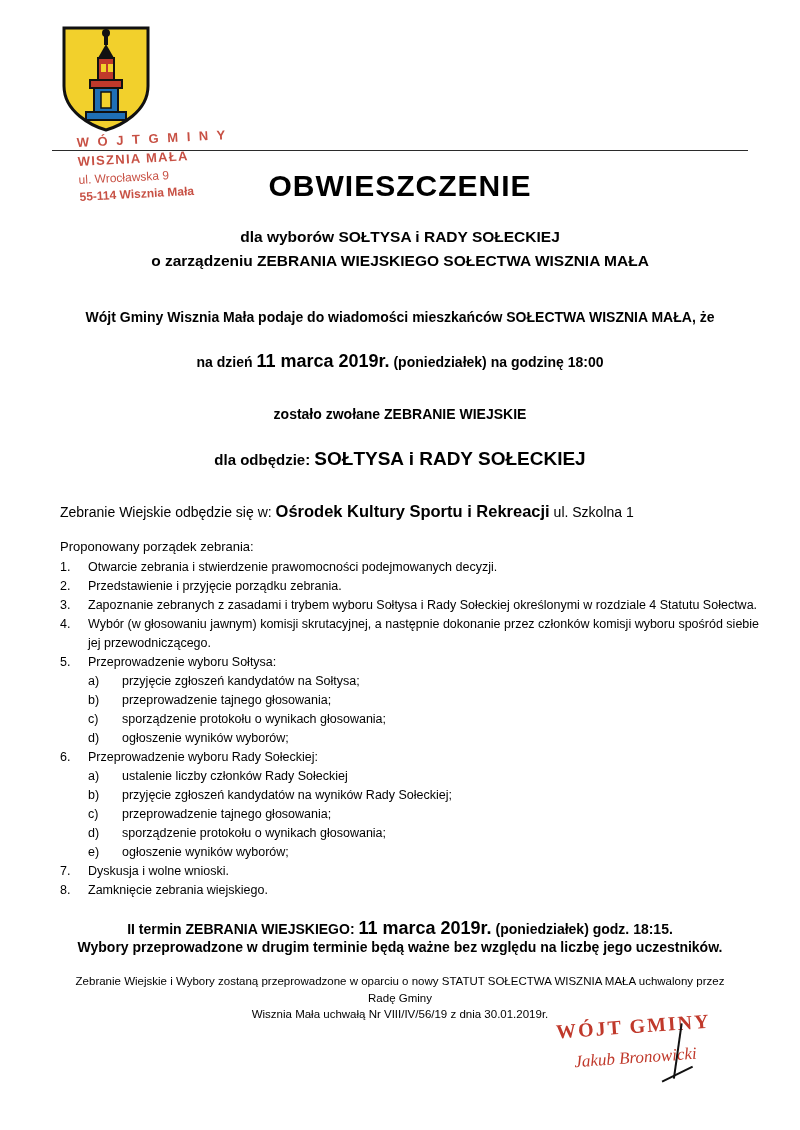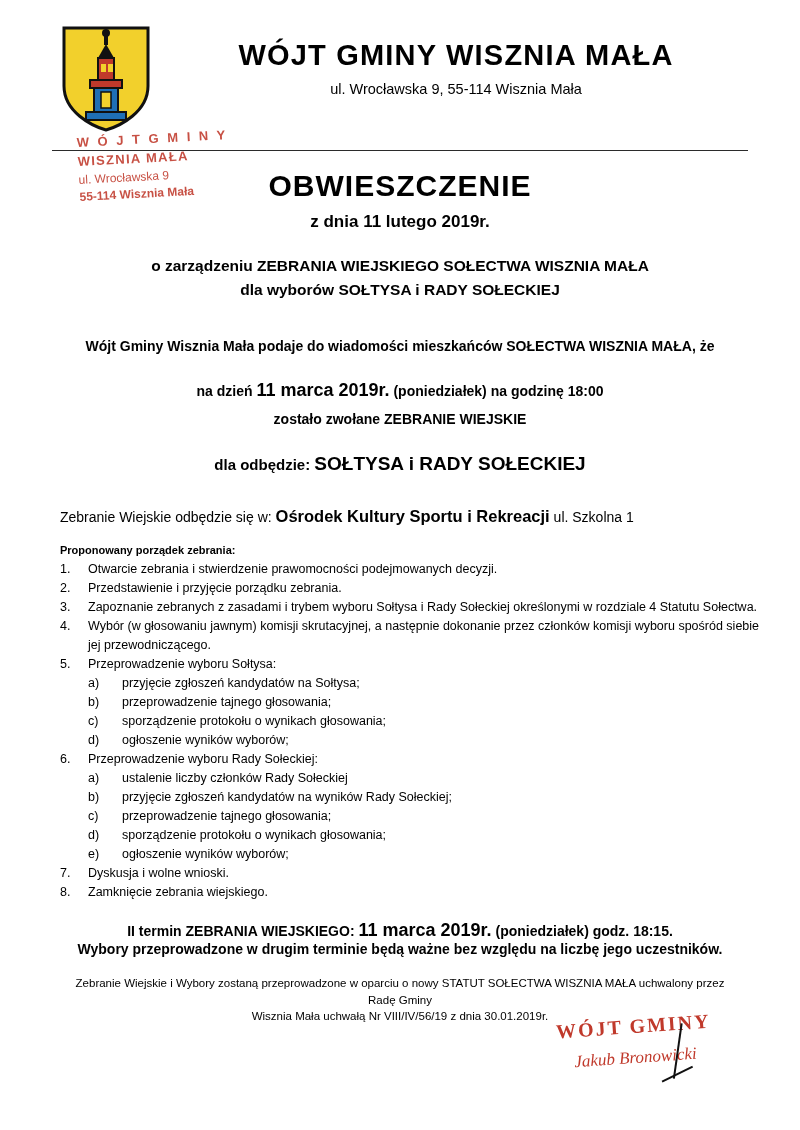--- a/index.html
+++ b/index.html
@@ -106,21 +106,21 @@
     text-align: center;
     font-size: 14px;
     font-weight: bold;
     margin-top: 26px;
   }
   .line-date .big { font-size: 18px; }
   .line-conv {
     text-align: center;
     font-size: 14px;
     font-weight: bold;
-    margin-top: 10px;
+    margin-top: 34px;
   }
   .line-for {
     text-align: center;
     font-size: 15px;
     font-weight: bold;
     margin-top: 26px;
   }
   .line-for .big { font-size: 19px; }
 
   .place {
@@ -128,22 +128,22 @@
     font-size: 14px;
     font-weight: bold;
   }
   .place .big { font-size: 16.5px; }
   .place .small { font-size: 14px; font-weight: normal; margin-top: 24px;}
   .place .thin { font-weight: normal; font-size: 14px;}
 
   
   .agenda-title {
     margin: 18px 0 4px 60px;
-    font-size: 11px;
-    font-weight: bold;
+    font-size: 13px;
+    font-weight: normal;
   }
   ol.agenda {
     margin: 0 40px 0 60px;
     padding: 0;
     list-style: none;
     font-size: 12.5px;
     line-height: 1.52;
   }
   ol.agenda > li {
     position: relative;
@@ -258,41 +258,36 @@
           <path d="M38 34 L46 20 L54 34 Z" fill="#111"></path>
           <rect x="44" y="10" width="4" height="11" fill="#111"></rect>
           <circle cx="46" cy="9" r="4" fill="#111"></circle>
           <rect x="41" y="68" width="10" height="16" fill="#f2d02c" stroke="#111" stroke-width="1.5"></rect>
           <rect x="41" y="40" width="5" height="8" fill="#f2d02c"></rect>
           <rect x="48" y="40" width="5" height="8" fill="#f2d02c"></rect>
           <rect x="26" y="88" width="40" height="8" fill="#1f6fb5" stroke="#111" stroke-width="2"></rect>
         </g>
       </svg>
     </div>
-    <div class="header-text">
-      <div class="office-title">WÓJT GMINY WISZNIA MAŁA</div>
-      <div class="office-address">ul. Wrocławska 9, 55-114 Wisznia Mała</div>
-    </div>
   </div>
 
   <hr class="rule">
 
   <div class="stamp">
     <div class="l1">W Ó J T  G M I N Y</div>
     <div class="l2">WISZNIA MAŁA</div>
     <div class="l3">ul. Wrocławska 9</div>
     <div class="l4">55-114 Wisznia Mała</div>
   </div>
 
   <div class="obw">OBWIESZCZENIE</div>
-  <div class="obw-date">z dnia 11 lutego 2019r.</div>
 
   <div class="subject">
+    <div>dla wyborów SOŁTYSA i RADY SOŁECKIEJ</div>
     <div>o zarządzeniu ZEBRANIA WIEJSKIEGO SOŁECTWA WISZNIA MAŁA</div>
-    <div>dla wyborów SOŁTYSA i RADY SOŁECKIEJ</div>
   </div>
 
   <div class="notice">Wójt Gminy Wisznia Mała podaje  do wiadomości mieszkańców SOŁECTWA WISZNIA MAŁA, że</div>
 
   <div class="line-date">
     <span>na dzień </span><span class="big">11 marca 2019r.</span><span> (poniedziałek) na godzinę 18:00</span>
   </div>
 
   <div class="line-conv">zostało zwołane ZEBRANIE WIEJSKIE</div>
 

